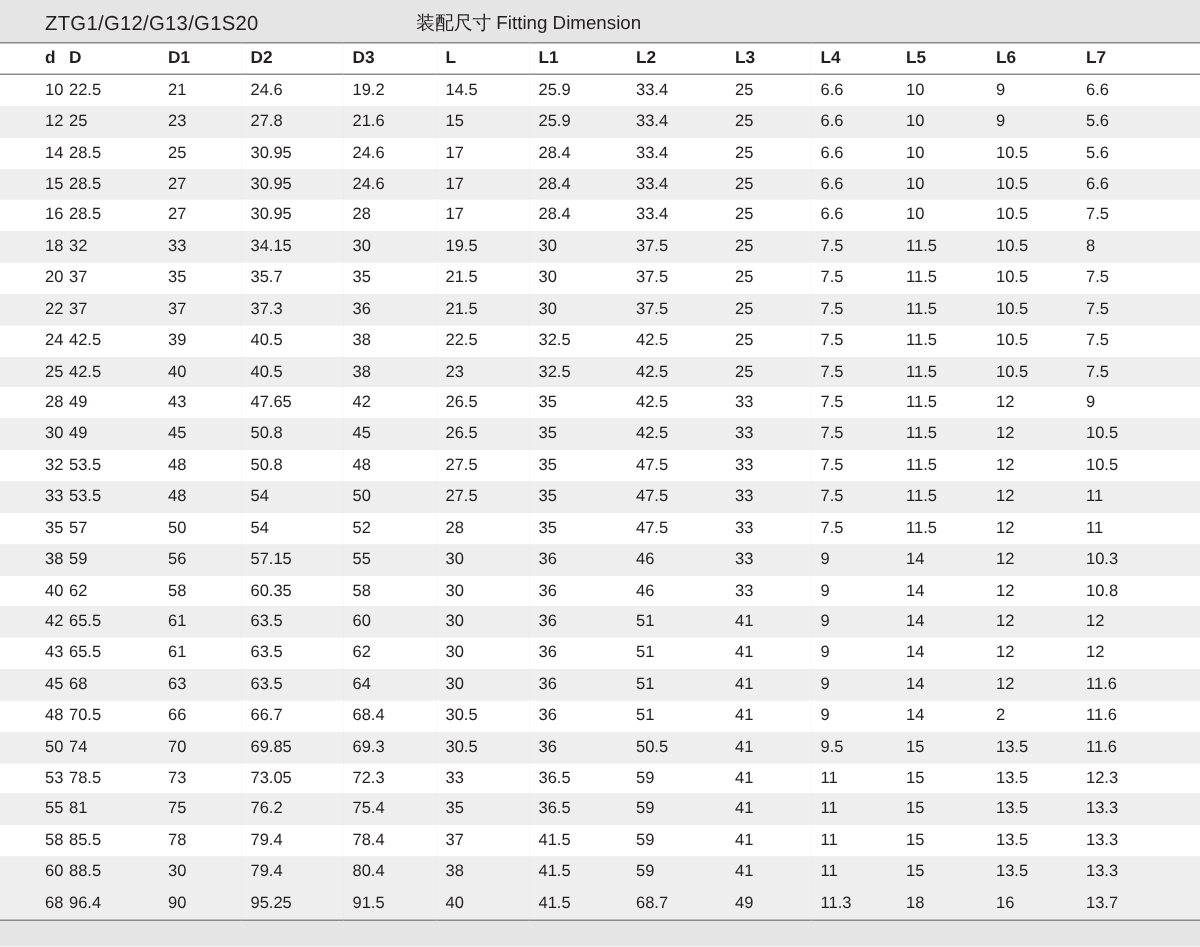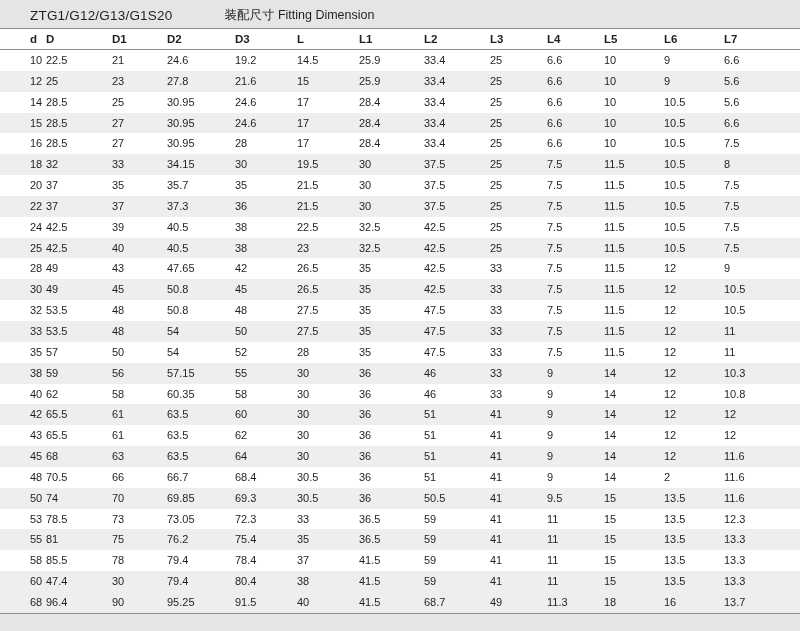--- a/index.html
+++ b/index.html
@@ -30,21 +30,21 @@
     font-size: 13.5px;
     font-weight: 400;
     color: #231f20;
     letter-spacing: 0.2px;
     white-space: nowrap;
   }
   .title-sub {
     font-size: 12.5px;
     font-weight: 400;
     color: #231f20;
-    margin-left: 52px;
+    margin-left: 105px;
     white-space: nowrap;
   }
   table {
     border-collapse: collapse;
     width: 800px;
     table-layout: fixed;
   }
   thead th {
     font-size: 11.5px;
     font-weight: bold;
@@ -514,21 +514,21 @@
           <td class="col6">41.5</td>
           <td class="col7">59</td>
           <td class="col8">41</td>
           <td class="col9">11</td>
           <td class="col10">15</td>
           <td class="col11">13.5</td>
           <td class="col12">13.3</td>
         </tr>
         <tr class="odd">
           <td class="col0">60</td>
-          <td class="col1">47.4</td>
+          <td class="col1">88.5</td>
           <td class="col2">30</td>
           <td class="col3">79.4</td>
           <td class="col4">80.4</td>
           <td class="col5">38</td>
           <td class="col6">41.5</td>
           <td class="col7">59</td>
           <td class="col8">41</td>
           <td class="col9">11</td>
           <td class="col10">15</td>
           <td class="col11">13.5</td>

